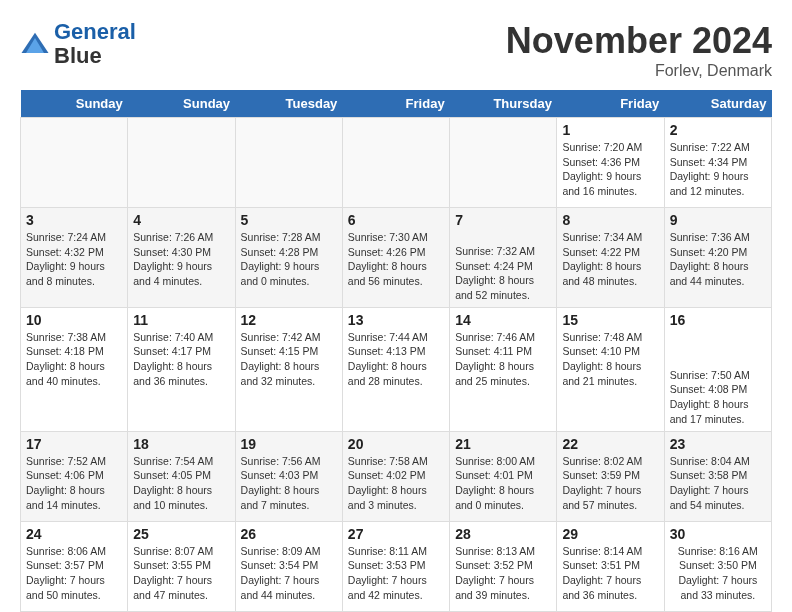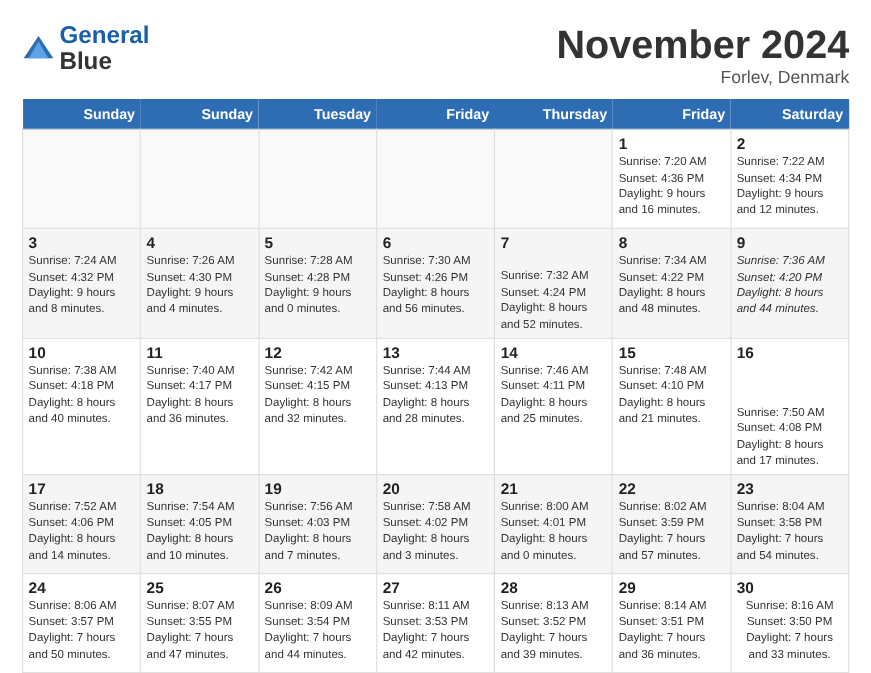--- a/index.html
+++ b/index.html
@@ -177,21 +177,21 @@
 Daylight: 8 hours and 52 minutes.</div>
         </td>
         <td class="shaded">
           <span class="day-num">8</span>
           <div class="day-info" style="white-space: pre-line;">Sunrise: 7:34 AM
 Sunset: 4:22 PM
 Daylight: 8 hours and 48 minutes.</div>
         </td>
         <td class="shaded">
           <span class="day-num">9</span>
-          <div class="day-info" style="white-space: pre-line; font-style: italic;">Sunrise: 7:36 AM
+          <div class="day-info" style="white-space: pre-line;">Sunrise: 7:36 AM
 Sunset: 4:20 PM
 Daylight: 8 hours and 44 minutes.</div>
         </td>
       </tr>
       <tr>
         <td>
           <span class="day-num">10</span>
           <div class="day-info" style="white-space: pre-line;">Sunrise: 7:38 AM
 Sunset: 4:18 PM
 Daylight: 8 hours and 40 minutes.</div>

